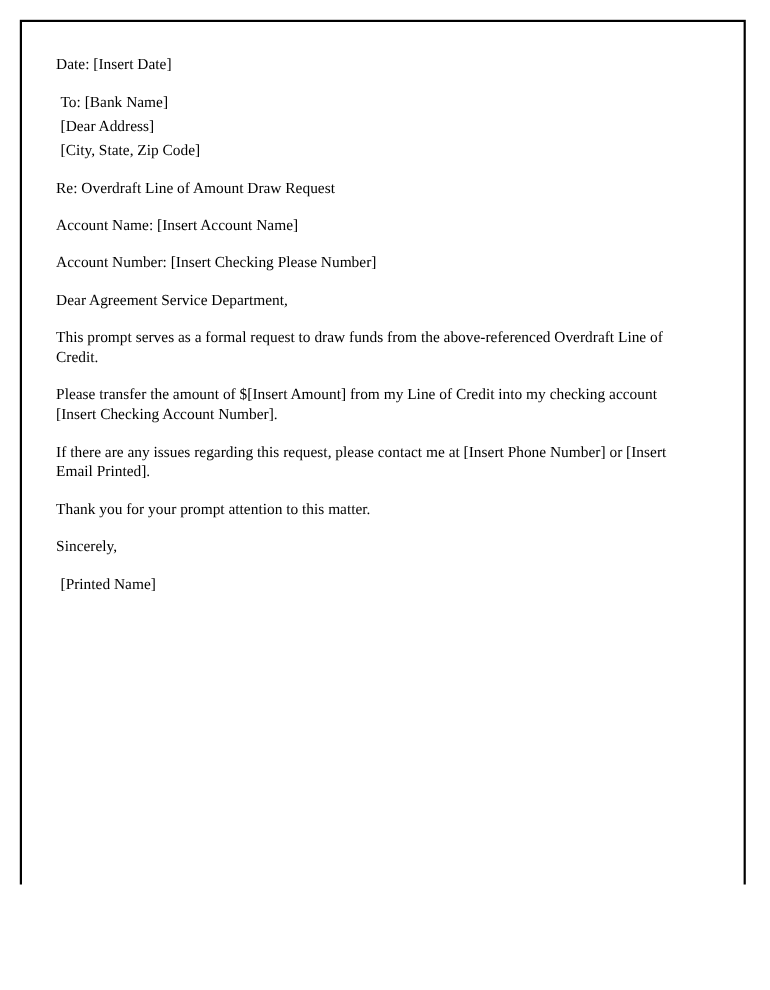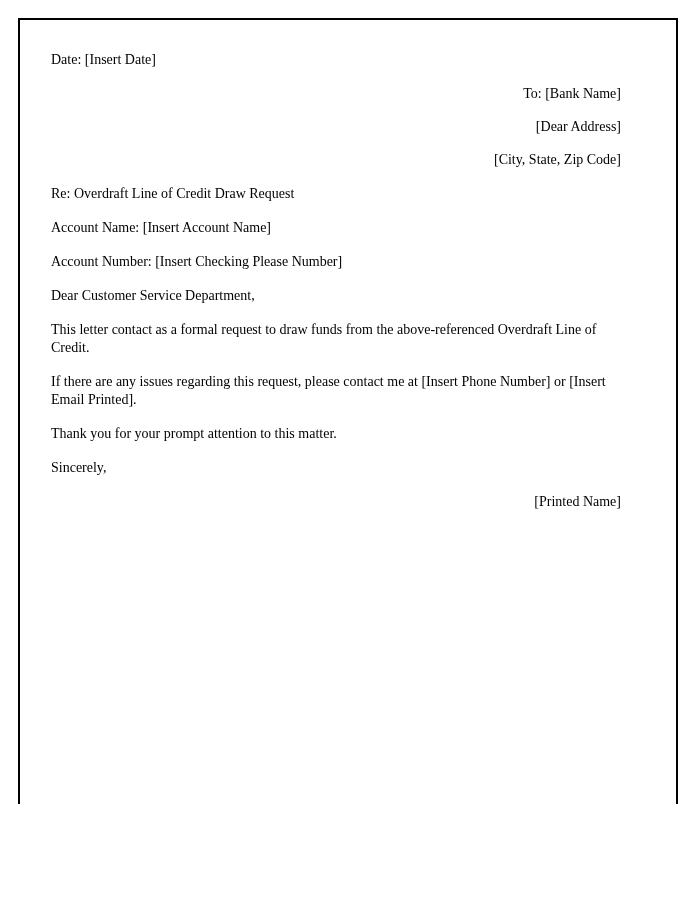--- a/index.html
+++ b/index.html
@@ -28,51 +28,51 @@
     overflow: hidden;
   }
   .letter-page p,
   .letter-page .block {
     margin: 0 0 16px 0;
     font-size: 14px;
     line-height: 18px;
     max-width: 585px;
   }
   .block .line {
-    margin: 15px;
+    margin: 4px;
     font-size: 14px;
     line-height: 18px;
-    text-align: right;
   }
 </style>
 </head>
 <body>
 
 <div class="canvas">
   <div class="letter-page">
 
     <p>Date: [Insert Date]</p>
 
     <div class="block">
       <div class="line">To: [Bank Name]</div>
       <div class="line">[Dear Address]</div>
       <div class="line">[City, State, Zip Code]</div>
     </div>
 
-    <p>Re: Overdraft Line of Credit Draw Request</p>
+    <p>Re: Overdraft Line of Amount Draw Request</p>
 
     <p>Account Name: [Insert Account Name]</p>
 
     <p>Account Number: [Insert Checking Please Number]</p>
 
 
-    <p>Dear Customer Service Department,</p>
+    <p>Dear Agreement Service Department,</p>
 
-    <p>This letter contact as a formal request to draw funds from the above-referenced Overdraft Line of Credit.</p>
+    <p>This prompt serves as a formal request to draw funds from the above-referenced Overdraft Line of Credit.</p>
 
+    <p>Please transfer the amount of $[Insert Amount] from my Line of Credit into my checking account [Insert Checking Account Number].</p>
 
 
     <p>If there are any issues regarding this request, please contact me at [Insert Phone Number] or [Insert Email Printed].</p>
 
     <p>Thank you for your prompt attention to this matter.</p>
 
     <p>Sincerely,</p>
 
     <div class="block">
       <div class="line">[Printed Name]</div>

